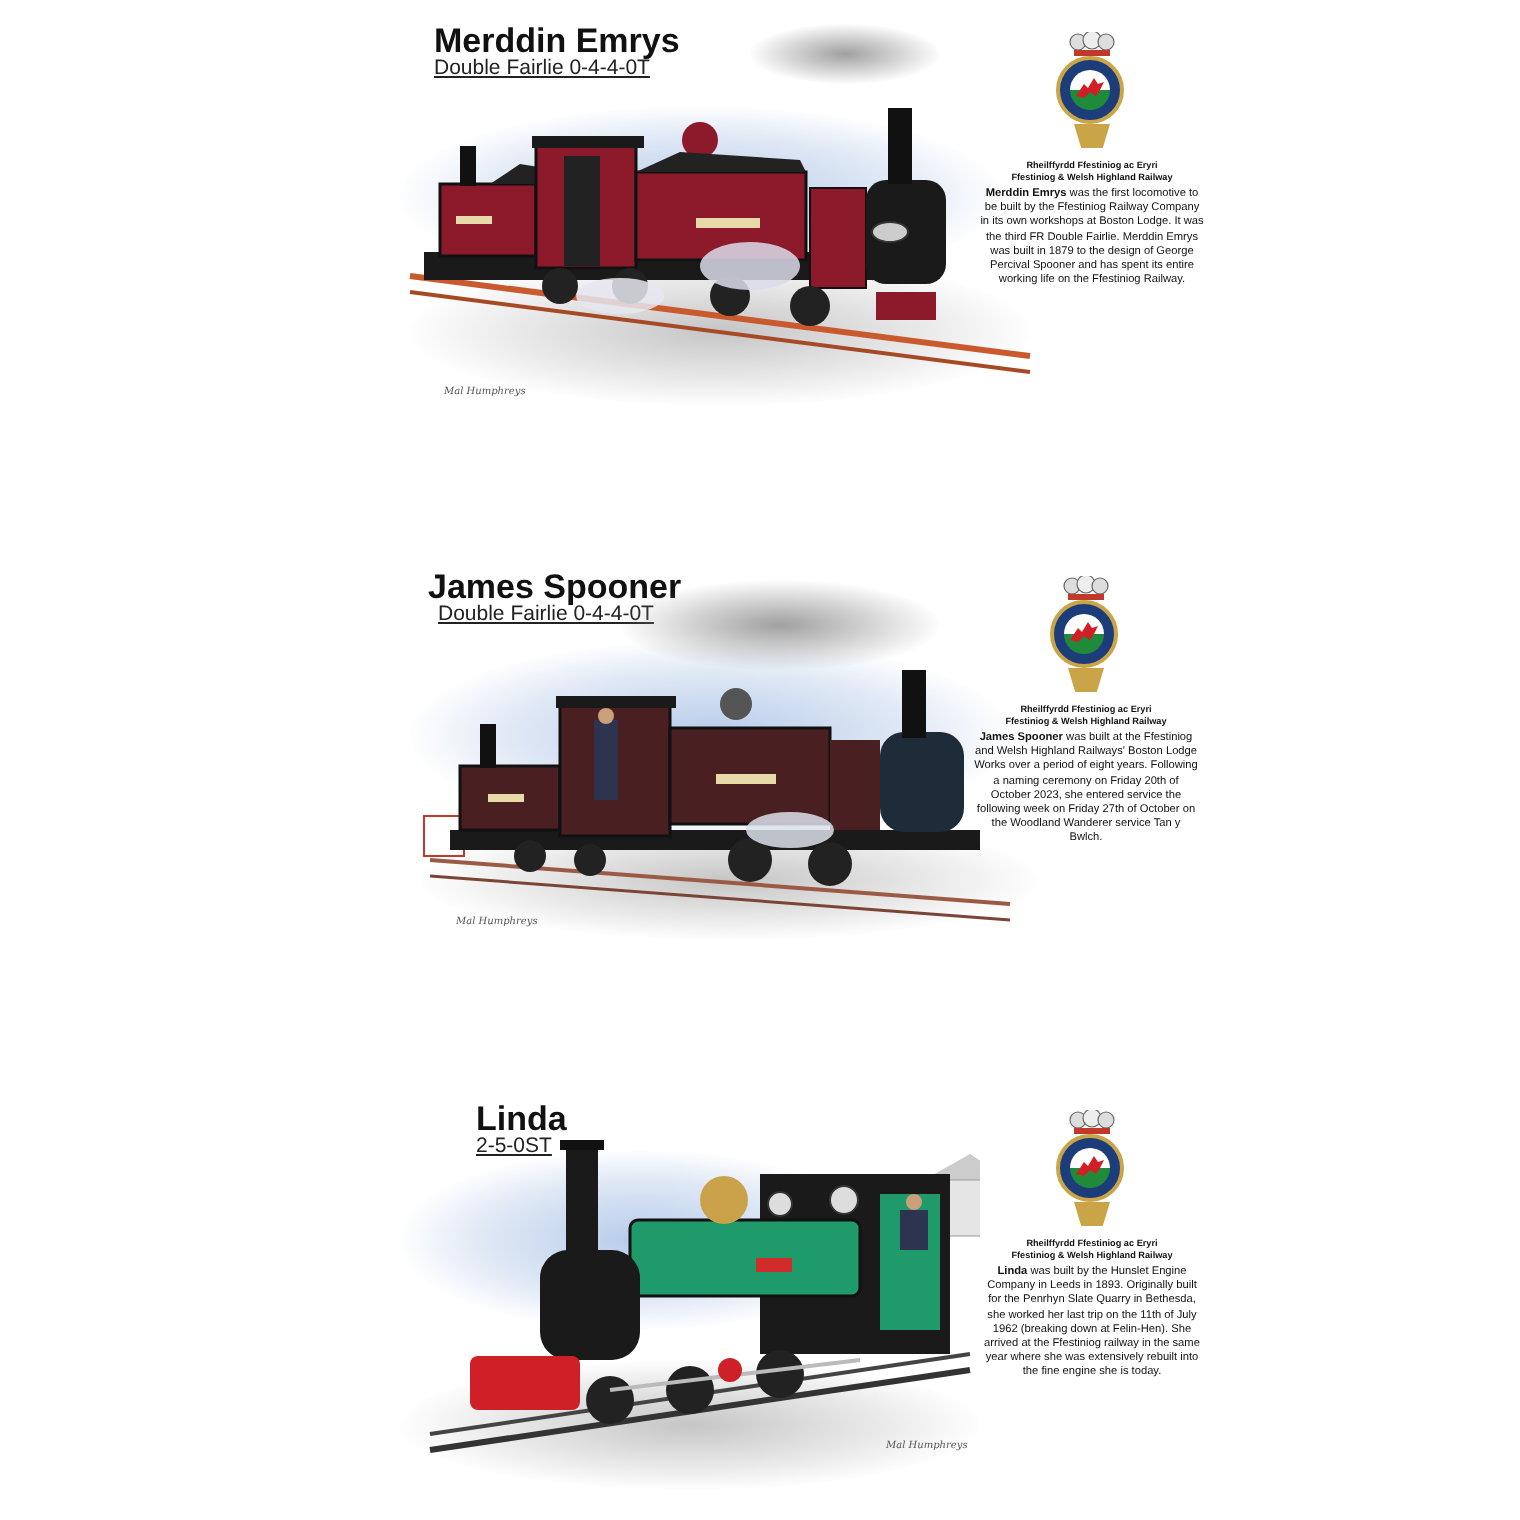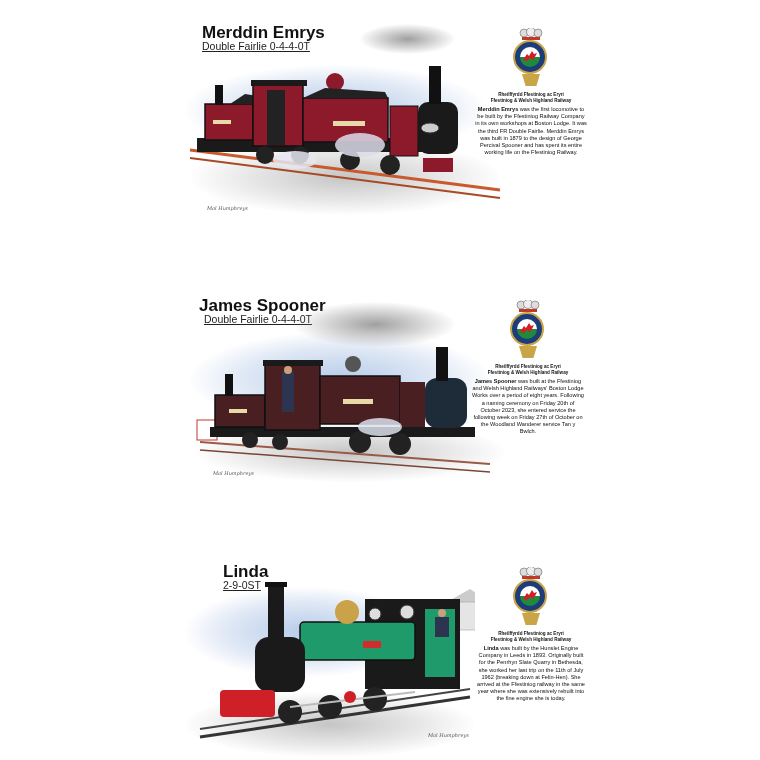--- a/index.html
+++ b/index.html
@@ -1,17 +1,17 @@
 <!DOCTYPE html>
 <html><head>
 <meta charset="utf-8">
 <style>
   html, body { margin:0; padding:0; background:#ffffff; }
   body { width:760px; height:760px; position:relative; overflow:hidden; font-family:"Liberation Sans", sans-serif; }
-  .panel { position:absolute; left:185px; width:420px; height:220px;margin-top:12px; }
+  .panel { position:absolute; left:200px; width:420px; height:220px; }
   .p1 { top:8px; }
   .p2 { top:280px; }
   .p3 { top:545px; }
   .title { position:absolute; font-weight:bold; font-size:17px; color:#111; line-height:18px; }
   .subtitle { position:absolute; font-size:10.5px; color:#222; line-height:12px;text-decoration:underline; }
   .art { position:absolute; }
   .sky { position:absolute; border-radius:50%; background:radial-gradient(ellipse at center, rgba(170,195,230,0.85) 0%, rgba(200,215,238,0.6) 45%, rgba(255,255,255,0) 72%); }
   .smoke { position:absolute; border-radius:50%; background:radial-gradient(ellipse at center, rgba(120,120,120,0.7) 0%, rgba(160,160,160,0.45) 40%, rgba(255,255,255,0) 72%); }
   .ground { position:absolute; background:radial-gradient(ellipse at center, rgba(150,150,150,0.55) 0%, rgba(190,190,190,0.35) 45%, rgba(255,255,255,0) 72%); border-radius:50%; }
   .signature { position:absolute; font-family:"DejaVu Serif", serif; font-style:italic; font-size:5px; color:#555; }
@@ -167,21 +167,21 @@
     <div class="org">
       <div>Rheilffyrdd Ffestiniog ac Eryri</div>
       <div>Ffestiniog &amp; Welsh Highland Railway</div>
     </div>
     <div class="desc"><b>James Spooner</b><span> was built at the Ffestiniog and Welsh Highland Railways' Boston Lodge Works over a period of eight years. Following a naming ceremony on Friday 20th of October 2023, she entered service the following week on Friday 27th of October on the Woodland Wanderer service Tan y Bwlch.</span></div>
   </div>
 </div>
 
 <div class="panel p3">
   <div class="title" style="left:38px;top:6px;">Linda</div>
-  <div class="subtitle" style="left:38px;top:22px;">2-9-0ST</div>
+  <div class="subtitle" style="left:38px;top:22px;">2-5-0ST</div>
 
   <div class="art" style="left:0;top:0;width:290px;height:200px;">
     <div class="sky" style="left:0;top:30px;width:240px;height:90px;"></div>
     <div class="ground" style="left:0;top:135px;width:290px;height:65px;"></div>
     <svg width="290" height="200" style="position:absolute;left:0;top:0;">
 
       <path d="M262 45 L285 32 L305 45 Z" fill="#ccc"></path>
       <rect x="265" y="45" width="35" height="28" fill="#e5e5e5" stroke="#999" stroke-width="0.5"></rect>
 
       <line x1="15" y1="180" x2="285" y2="140" stroke="#333" stroke-width="3"></line>

